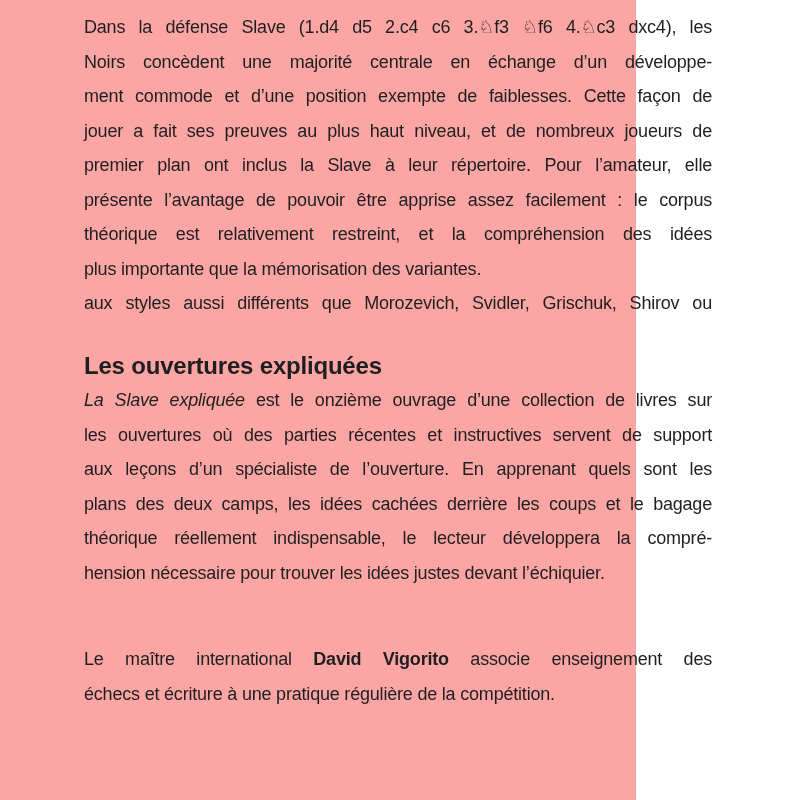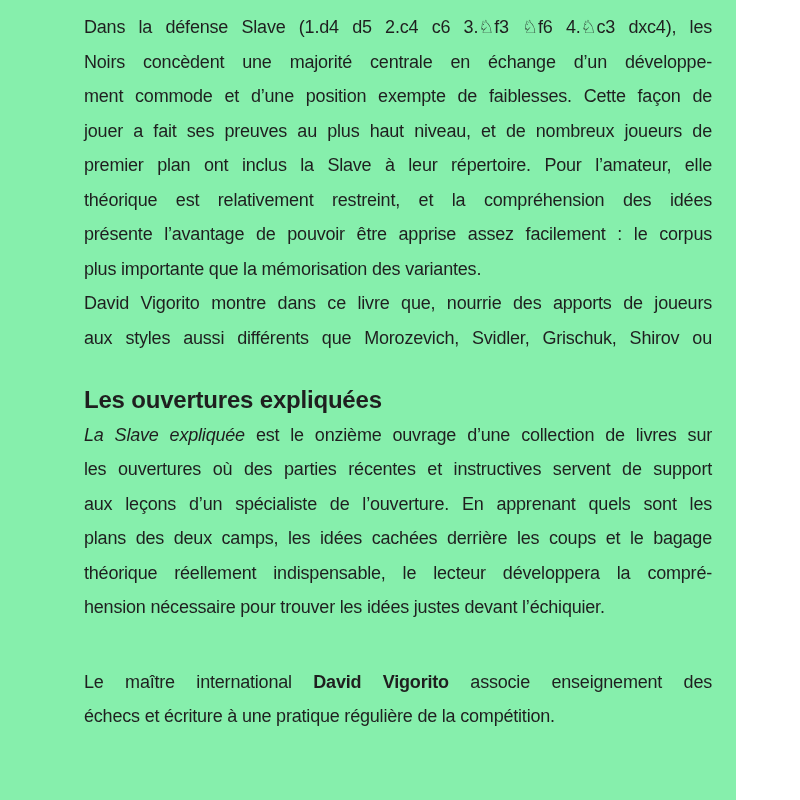--- a/index.html
+++ b/index.html
@@ -6,23 +6,23 @@
   body {
     width: 800px;
     height: 800px;
     background: #ffffff;
     font-family: "Liberation Sans", sans-serif;
     overflow: hidden;
   }
   .page {
     position: absolute;
     left: 0; top: 0;
-    width: 736px;
+    width: 636px;
     height: 800px;
-    background: #86efac;
+    background: #fca5a5;
     color: #1f1f1f;
   }
   .text-block {
     position: absolute;
     left: 84px;
     top: 10px;
     width: 628px;
     font-size: 18px;
     letter-spacing: -0.2px;
     line-height: 34.5px;
@@ -39,41 +39,40 @@
     text-align-last: left;
   }
   .heading {
     font-weight: bold;
     font-size: 24px;
     margin-top: 28px;
     text-align: left;
     line-height: 34.5px;
   }
   .author-block {
-    margin-top: 40px;
+    margin-top: 52px;
   }
   .it { font-style: italic; }
   .b  { font-weight: bold; }
 </style>
 </head>
 <body>
 
 <div class="page">
   <div class="text-block">
 
     <div>
       <div class="ln">Dans la défense Slave (1.d4 d5 2.c4 c6 3.♘f3 ♘f6 4.♘c3 dxc4), les</div>
       <div class="ln">Noirs concèdent une majorité centrale en échange d’un développe-</div>
       <div class="ln">ment commode et d’une position exempte de faiblesses. Cette façon de</div>
       <div class="ln">jouer a fait ses preuves au plus haut niveau, et de nombreux joueurs de</div>
       <div class="ln">premier plan ont inclus la Slave à leur répertoire. Pour l’amateur, elle</div>
+      <div class="ln">présente l’avantage de pouvoir être apprise assez facilement : le corpus</div>
       <div class="ln">théorique est relativement restreint, et la compréhension des idées</div>
-      <div class="ln">présente l’avantage de pouvoir être apprise assez facilement : le corpus</div>
       <div class="ln last">plus importante que la mémorisation des variantes.</div>
-      <div class="ln">David Vigorito montre dans ce livre que, nourrie des apports de joueurs</div>
       <div class="ln">aux styles aussi différents que Morozevich, Svidler, Grischuk, Shirov ou</div>
     </div>
 
     <div class="heading">Les ouvertures expliquées</div>
 
     <div>
       <div class="ln"><span class="it">La Slave expliquée</span><span> est le onzième ouvrage d’une collection de livres sur</span></div>
       <div class="ln">les ouvertures où des parties récentes et instructives servent de support</div>
       <div class="ln">aux leçons d’un spécialiste de l’ouverture. En apprenant quels sont les</div>
       <div class="ln">plans des deux camps, les idées cachées derrière les coups et le bagage</div>

